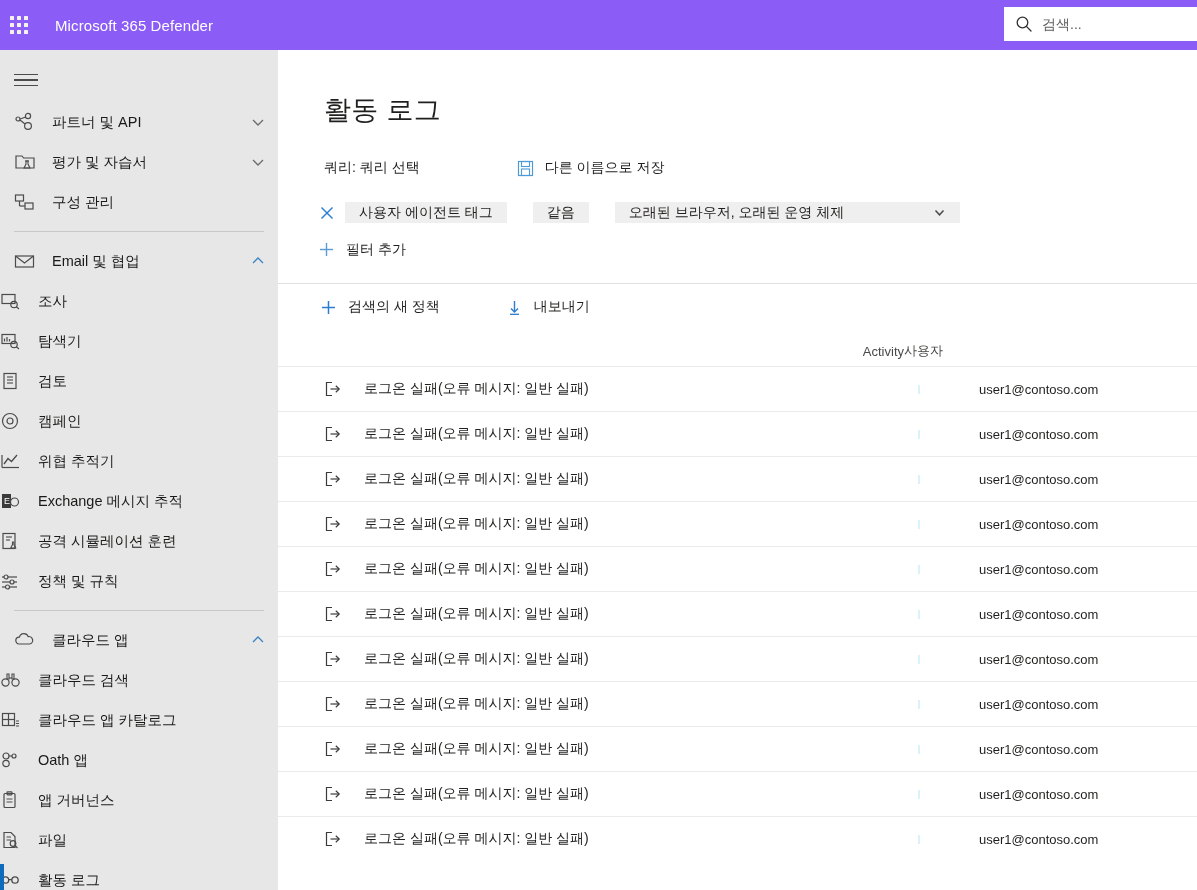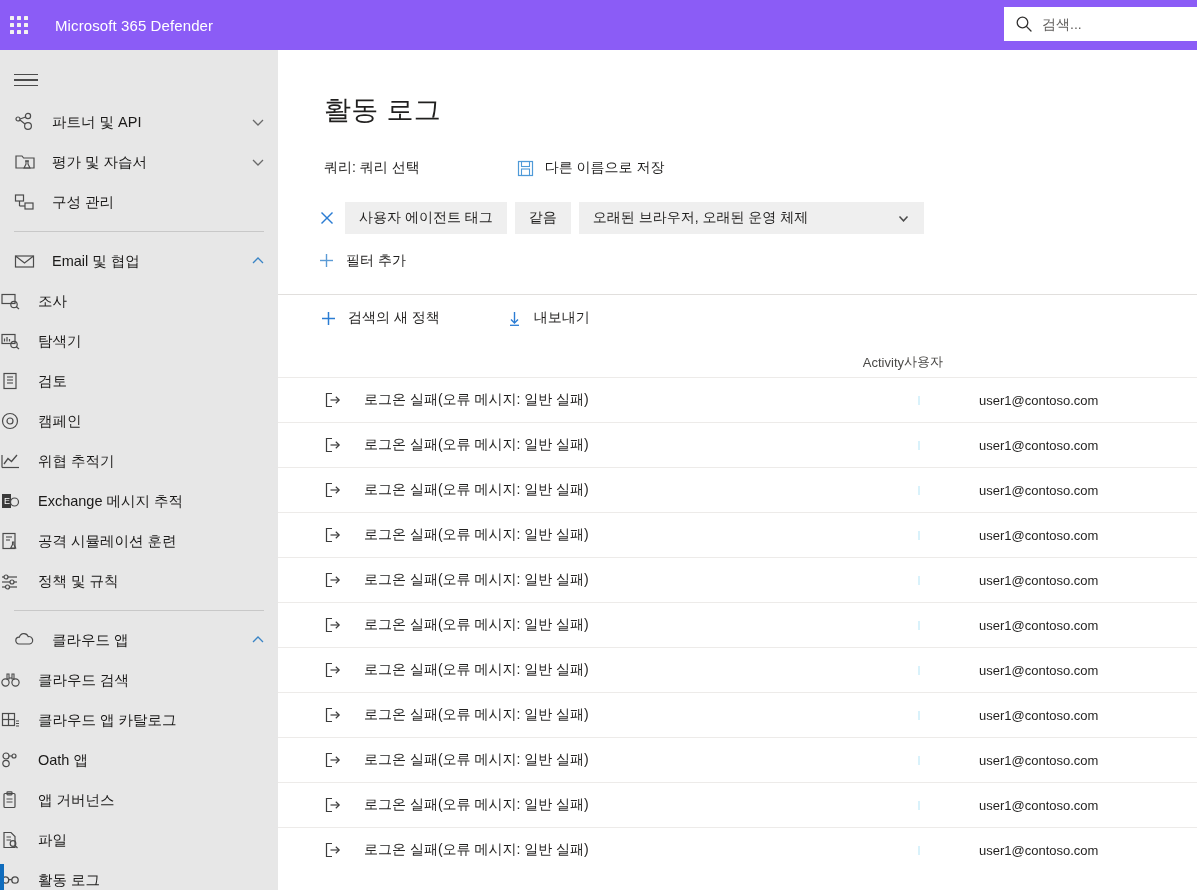--- a/index.html
+++ b/index.html
@@ -97,22 +97,22 @@
   }
   .saveas .si { width:17px; height:17px; margin-right:11px; }
 
   .filter-row {
     display:flex; align-items:center; padding:25px 0 0 40px;
   }
   .fx {
     width:18px; height:18px; margin-right:9px; cursor:pointer; flex:0 0 18px;
   }
   .pill {
-    background:#efefef; height:32px; display:flex; align-items:center;
-    padding:0 14px; font-size:14px; color:#201f1e; margin-right:8px; cursor:pointer;
+    background:#efefef; height:21px; display:flex; align-items:center;
+    padding:0 14px; font-size:14px; color:#201f1e; margin-right:26px; cursor:pointer;
     white-space:nowrap;
   }
   .pill.wide { width:345px; justify-content:space-between; }
   .pill .cdn { width:13px; height:13px; margin-left:10px; flex:0 0 13px; }
 
   .addfilter {
     display:flex; align-items:flex-start; padding:18px 0 0 40px;
     color:#201f1e; font-size:14px; cursor:pointer;
   }
   .addfilter .plus { width:17px; height:17px; margin-right:11px; flex:0 0 17px; }

